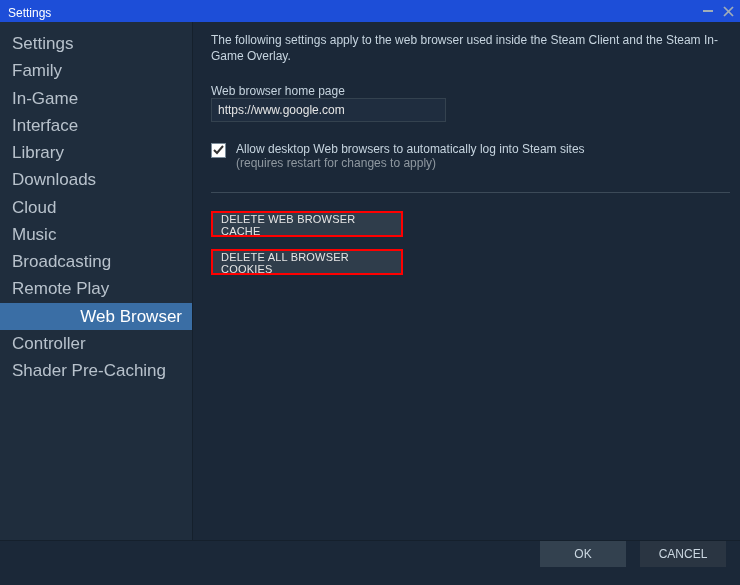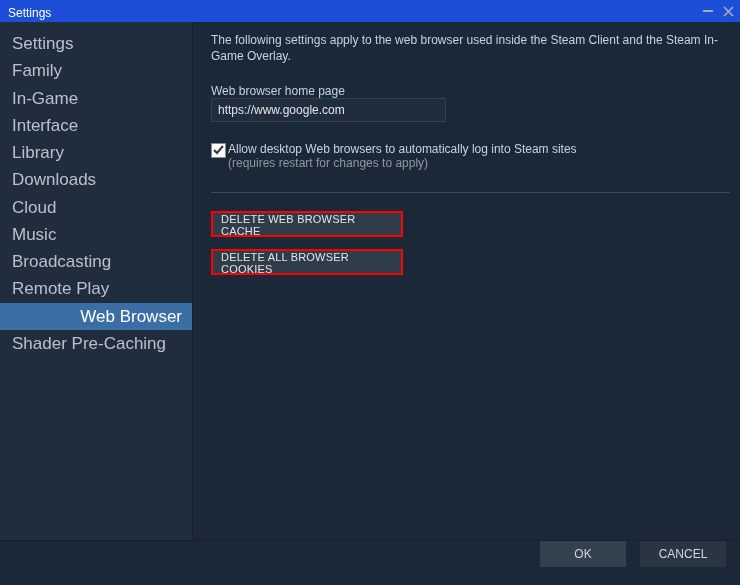--- a/index.html
+++ b/index.html
@@ -10,21 +10,21 @@
   .winbtns { display: flex; gap: 10px; align-items: center; }
   .winbtns svg { display: block; }
   .body { flex: 1; display: flex; }
   .sidebar { width: 193px; background: #1f2d3d; border-right: 1px solid #15202c; padding-top: 8px; }
   .sidebar .item { font-size: 17px; color: #b8c2cc; padding: 3px 10px 3px 12px; cursor: default; line-height: 1.25; }
   .sidebar .item.selected { background: #3a6ea5; color: #fff; text-align: right; }
   .main { flex: 1; padding: 10px 10px 0 18px; background: #1b2838; font-size: 12px; }
   .desc { color: #c6d4df; line-height: 1.35; }
   .label { margin-top: 20px; color: #c6d4df; }
   .textfield { margin-top: 0; width: 235px; height: 24px; background: #1f2d3f; border: 1px solid #34424f; color: #e5e5e5; font-size: 12px; padding: 0 6px; }
-  .check-row { display: flex; align-items: flex-start; gap: 2px; margin-top: 20px; }
+  .check-row { display: flex; align-items: flex-start; gap: 10px; margin-top: 20px; }
   .check-box { width: 15px; height: 15px; background: #ffffff; border: 1px solid #7a8b99; display: flex; align-items: center; justify-content: center; flex-shrink: 0; margin-top: 1px; }
   .check-box svg { display: block; }
   .check-text { color: #c6d4df; }
   .check-text .sub { color: #8f98a0; }
   .divider { height: 1px; background: #3c4a58; margin: 22px 0 18px 0; }
   .danger-btn { display: block; width: 192px; height: 26px; background: #2f3d4b; border: 2px solid #ff0000; color: #e5e5e5; font-size: 11px; text-align: left; padding: 0 8px; margin-bottom: 12px; letter-spacing: 0.2px; cursor: pointer; font-family: inherit; }
   .footer { height: 45px; background: #1b2838; border-top: 1px solid #15202c; display: flex; justify-content: flex-end; gap: 14px; padding-right: 14px; }
   .footer .btn { width: 86px; height: 26px; background: #33414f; color: #cbd7e1; font-size: 12px; border: none; cursor: pointer; font-family: inherit; }
   .footer .btn.cancel { background: #2a3542; }
 </style>
@@ -57,20 +57,21 @@
       <div class="item"><span>Family</span></div>
       <div class="item"><span>In-Game</span></div>
       <div class="item"><span>Interface</span></div>
       <div class="item"><span>Library</span></div>
       <div class="item"><span>Downloads</span></div>
       <div class="item"><span>Cloud</span></div>
       <div class="item"><span>Music</span></div>
       <div class="item"><span>Broadcasting</span></div>
       <div class="item"><span>Remote Play</span></div>
       <div class="item selected"><span>Web Browser</span></div>
+      <div class="item"><span>Controller</span></div>
       <div class="item"><span>Shader Pre-Caching</span></div>
     </div>
 
     <div class="main">
       <div class="desc">The following settings apply to the web browser used inside the Steam Client and the Steam In-Game Overlay.</div>
 
       <div class="label">Web browser home page</div>
       <input class="textfield" type="text" value="https://www.google.com" style="">
 
       <div class="check-row">

